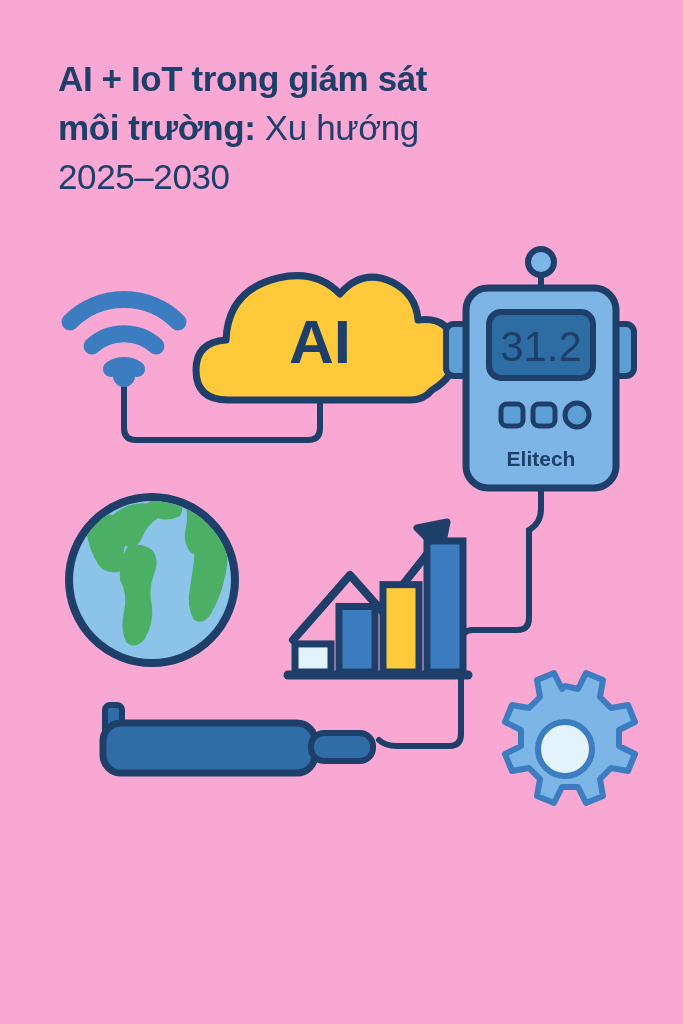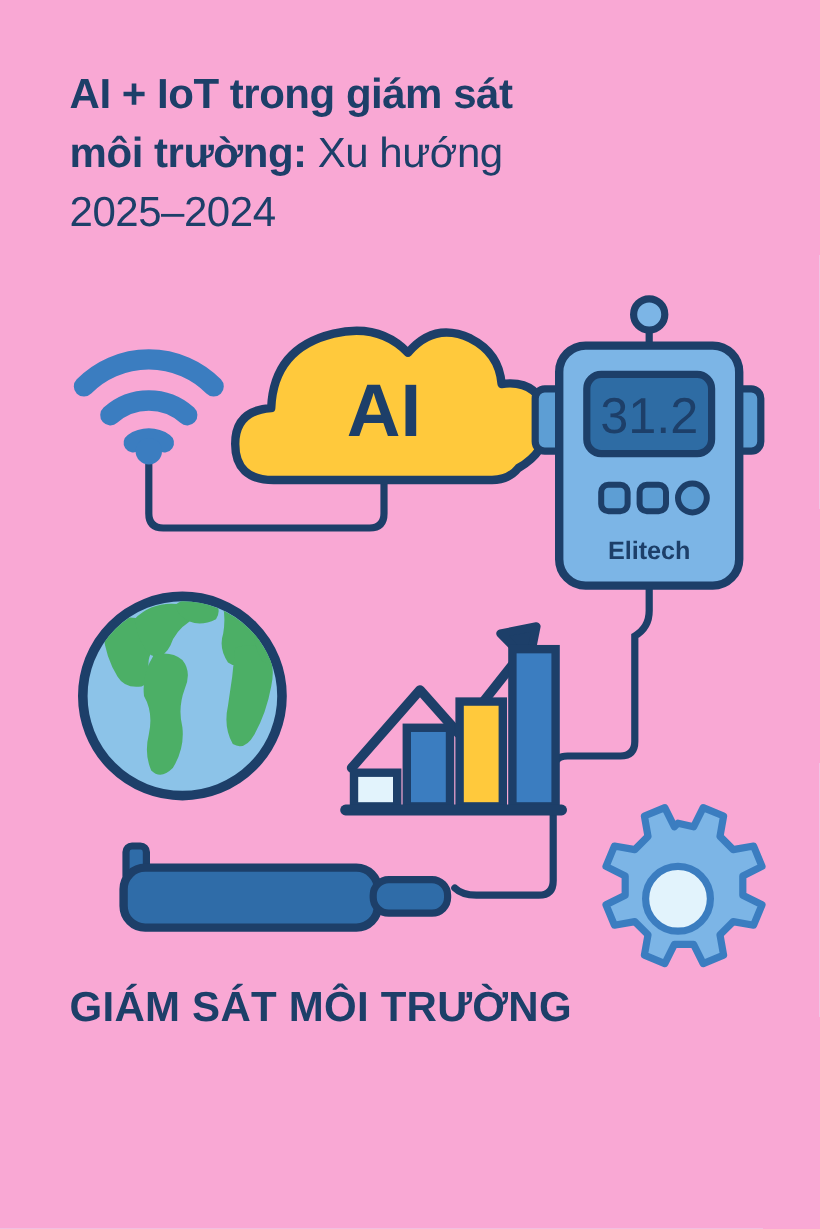--- a/index.html
+++ b/index.html
@@ -69,21 +69,21 @@
 <div class="poster">
 
   <div class="title-block">
     <div class="title-line">
       <span class="tl-bold">AI + IoT trong giám sát</span>
     </div>
     <div class="title-line">
       <span class="tl-bold">môi trường:</span><span>&nbsp;</span><span class="tl-reg">Xu hướng</span>
     </div>
     <div class="title-line">
-      <span class="tl-reg">2025–2024</span>
+      <span class="tl-reg">2025–2030</span>
     </div>
   </div>
 
   <div class="art">
     <svg width="683" height="580" viewBox="0 0 683 580" xmlns="http://www.w3.org/2000/svg">
 
       <path d="M124 148 L124 200 Q124 212 136 212 L308 212 Q320 212 320 200 L320 172" fill="none" stroke="#1d3f69" stroke-width="6" stroke-linecap="round"></path>
 
       <path d="M541 262 L541 281 Q541 295 529 302 L529 390 Q529 402 517 402 L473 402 Q461 402 461 414 L461 506 Q461 518 449 518 L397 518 Q385 518 379 512" fill="none" stroke="#1d3f69" stroke-width="6" stroke-linecap="round"></path>
 
@@ -180,16 +180,15 @@
       <g>
         <path d="M565 458
                  l13 3 8 -16 17 7 -3 17 11 11 17 -3 7 17 -16 8 0 16 16 8 -7 17 -17 -3 -11 11 3 17 -17 7 -8 -16 -16 0 -8 16 -17 -7 3 -17 -11 -11 -17 3 -7 -17 16 -8 0 -16 -16 -8 7 -17 17 3 11 -11 -3 -17 17 -7 8 16 z" fill="#7cb5e6" stroke="#3b7dc0" stroke-width="6" stroke-linejoin="round"></path>
         <circle cx="565" cy="521" r="27" fill="#e2f3fc" stroke="#3b7dc0" stroke-width="6"></circle>
       </g>
 
     </svg>
   </div>
 
   <div class="caption">
-    <span class="caption-line">GIÁM SÁT MÔI TRƯỜNG</span>
   </div>
 
 </div>
 
 </body></html>

